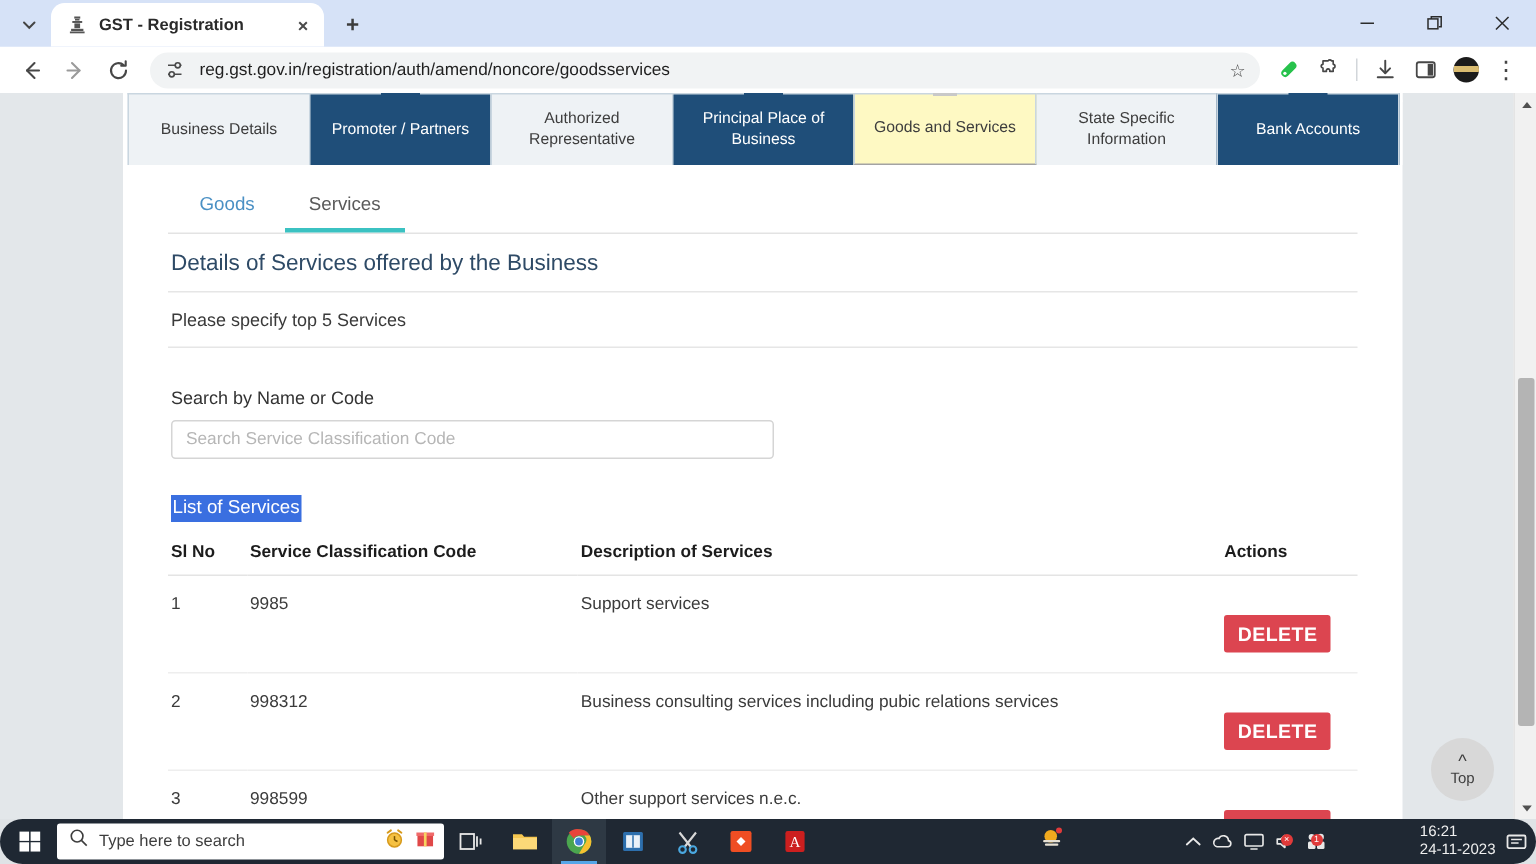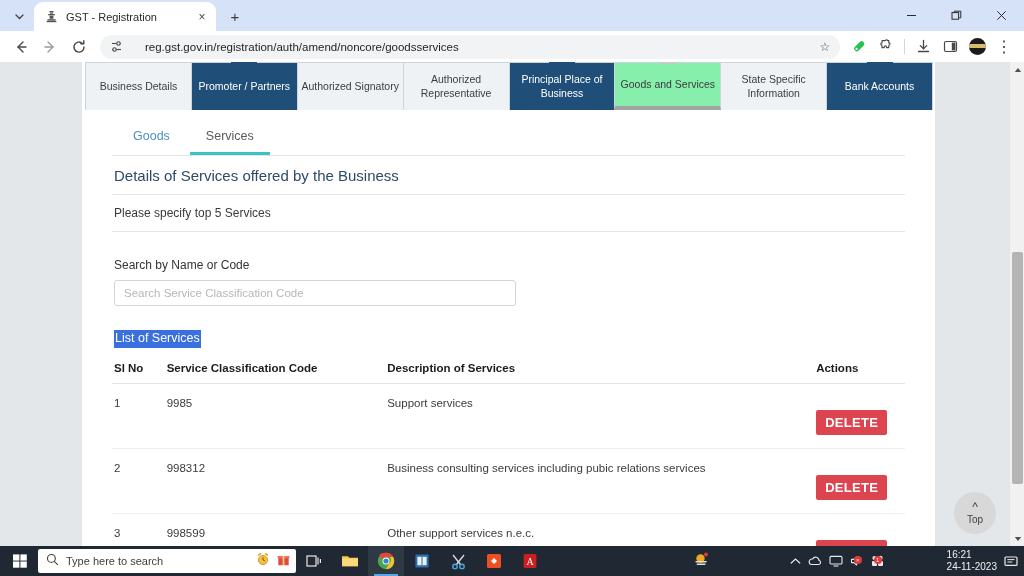--- a/index.html
+++ b/index.html
@@ -8,21 +8,21 @@
     font-family: "Liberation Sans", sans-serif;
     background: #dfe3e6;
     -webkit-font-smoothing: antialiased;
   }
 
   
   .browser { width: 1024px; height: 546px; background: #d6e2f7; position: relative; }
 
   .tabstrip {
     height: 31px; background: #d6e2f7; display: flex; align-items: flex-end;
-    padding-left: 4px; position: relative;
+    padding-left: 4px; position: relative; font-weight: bold;
   }
   .tabsearch {
     width: 26px; height: 26px; margin: 0 2px 2px 2px; border-radius: 50%;
     display: flex; align-items: center; justify-content: center;
     color: #444; font-size: 10px;
   }
   .tab {
     height: 29px; width: 182px; background: #fff; border-radius: 9px 9px 0 0;
     display: flex; align-items: center; padding: 0 6px 0 10px; gap: 7px;
     position: relative;
@@ -40,21 +40,21 @@
   .winctrl { position: absolute; right: 0; top: 0; height: 31px; display: flex; }
   .winbtn { width: 45px; height: 31px; display:flex; align-items:center; justify-content:center; color:#2b2b2b; }
 
   .toolbar {
     height: 31px; background: #fff; display: flex; align-items: center;
     padding: 0 7px; gap: 1px;
   }
   .navbtn { width: 28px; height: 28px; display:flex; align-items:center; justify-content:center; color:#474747; border-radius:50%; }
   .omnibox {
     flex: 1; height: 24px; background: #f1f3f4; border-radius: 13px; margin: 0 5px 0 6px;
-    display: flex; align-items: center; padding: 0 4px 0 8px; gap: 20px;
+    display: flex; align-items: center; padding: 0 4px 0 8px; gap: 8px;
   }
   .omni-icon { width: 17px; height: 17px; display:flex; align-items:center; justify-content:center; }
   .omni-url { font-size: 11.5px; color: #1f1f1f; flex: 1; white-space: nowrap; overflow: hidden; }
   .omni-star { width: 22px; height: 22px; display:flex; align-items:center; justify-content:center; color:#4b4b4b; font-size: 12px; }
   .tb-icon { width: 26px; height: 26px; display:flex; align-items:center; justify-content:center; color:#444; }
   .tb-sep { width: 1px; height: 15px; background: #d2d6da; margin: 0 4px; }
   .avatar { width: 17px; height: 17px; border-radius: 50%; background: #1b1b1b; position: relative; overflow:hidden; }
   .avatar::after { content:""; position:absolute; left:0; right:0; top:6px; height:4px; background:#d9bb70; }
 
   
@@ -87,21 +87,21 @@
     flex: 1; border: 1px solid #c9d6e0; border-bottom: none; background: #eef2f5;
     display: flex; align-items: center; justify-content: center; text-align: center;
     font-size: 10.5px; line-height: 1.25; color: #3d3d3d; padding: 2px 3px;
     margin-right: -1px; position: relative;
   }
   .wz.done { background: #1f4e79; color: #fff; }
   .wz.done::before {
     content: ""; position: absolute; top: -5px; left: 50%; transform: translateX(-50%);
     width: 26px; height: 7px; background: #1f4e79; border-radius: 2px 2px 0 0;
   }
-  .wz.active { background: #86efac; color: #3d3d3d; border-bottom: 4px solid #a3a3a3; z-index: 3; }
+  .wz.active { background: #fef9c3; color: #3d3d3d; border-bottom: 1px solid #a3a3a3; z-index: 3; }
   .wz.active::before {
     content: ""; position: absolute; top: -4px; left: 50%; transform: translateX(-50%);
     width: 16px; height: 5px; background: #c9c9c9; border-radius: 2px 2px 0 0;
   }
 
   
   .content { padding: 10px 30px 0 30px; }
   .subtabs { display: flex; gap: 4px; border-bottom: 1px solid #e3e3e3; padding-left: 5px; }
   .subtab {
     font-size: 12.5px; color: #4a90c4; padding: 9px 16px 9px 16px;
@@ -158,21 +158,21 @@
     position: absolute; right: 28px; bottom: 12px; width: 42px; height: 42px;
     border-radius: 50%; background: #d8d8d8; color: #3f3f3f;
     display: flex; flex-direction: column; align-items: center; justify-content: center;
     font-size: 10px; line-height: 1; gap: 2px;
   }
   .back-top .caret { font-size: 12px; line-height: 1; }
 
   
   .taskbar {
     position: absolute; left: 0; bottom: 0; width: 1024px; height: 30px;
-    background: #1f2833; display: flex; align-items: center; padding-left: 2px;
+    background: #1f2833; display: flex; align-items: center; padding-left: 2px; border-radius: 15px;
   }
   .start { width: 36px; height: 30px; display:flex; align-items:center; justify-content:center; }
   .tb-search {
     width: 258px; height: 24px; background: #fff; border-radius: 2px;
     display: flex; align-items: center; padding: 0 6px 0 8px; gap: 7px;
   }
   .tb-search-txt { font-size: 11px; color: #3d3d3d; flex: 1; }
   .tb-app { width: 36px; height: 30px; display:flex; align-items:center; justify-content:center; position: relative; }
   .tb-app.active { background: #2e3944; }
   .tb-app.active::after { content:""; position:absolute; bottom:0; left:6px; right:6px; height:2px; background:#56a6e8; }
@@ -296,21 +296,20 @@
   </div>
 
   <div class="viewport">
 
     <div class="card-top-curve"></div>
     <div class="card">
 
       <div class="wizard">
         <div class="wz">Business Details</div>
         <div class="wz done">Promoter / Partners</div>
-        <div class="wz">Authorized Signatory</div>
         <div class="wz">Authorized Representative</div>
         <div class="wz done">Principal Place of Business</div>
         <div class="wz active">Goods and Services</div>
         <div class="wz">State Specific Information</div>
         <div class="wz done">Bank Accounts</div>
       </div>
 
       <div class="content">
 
         

